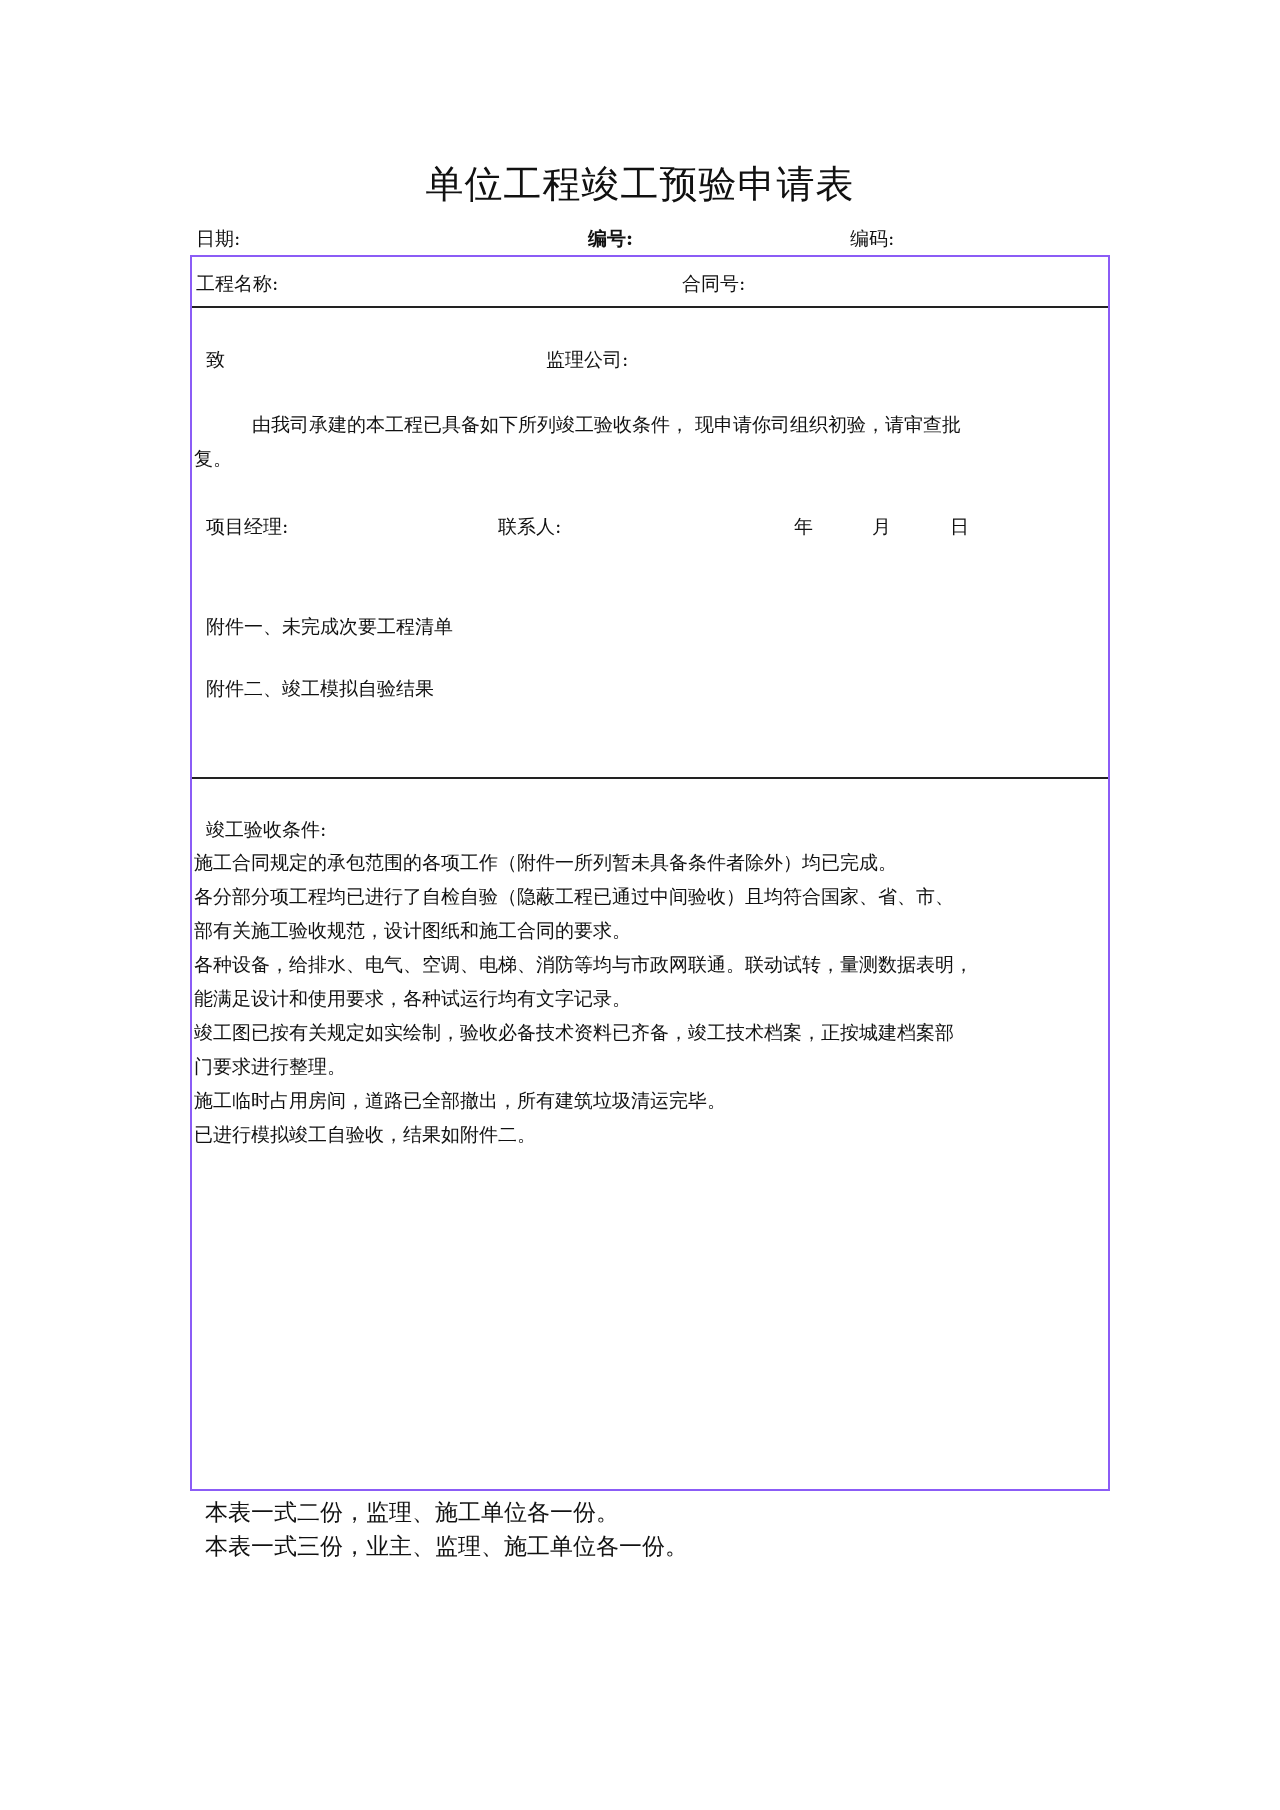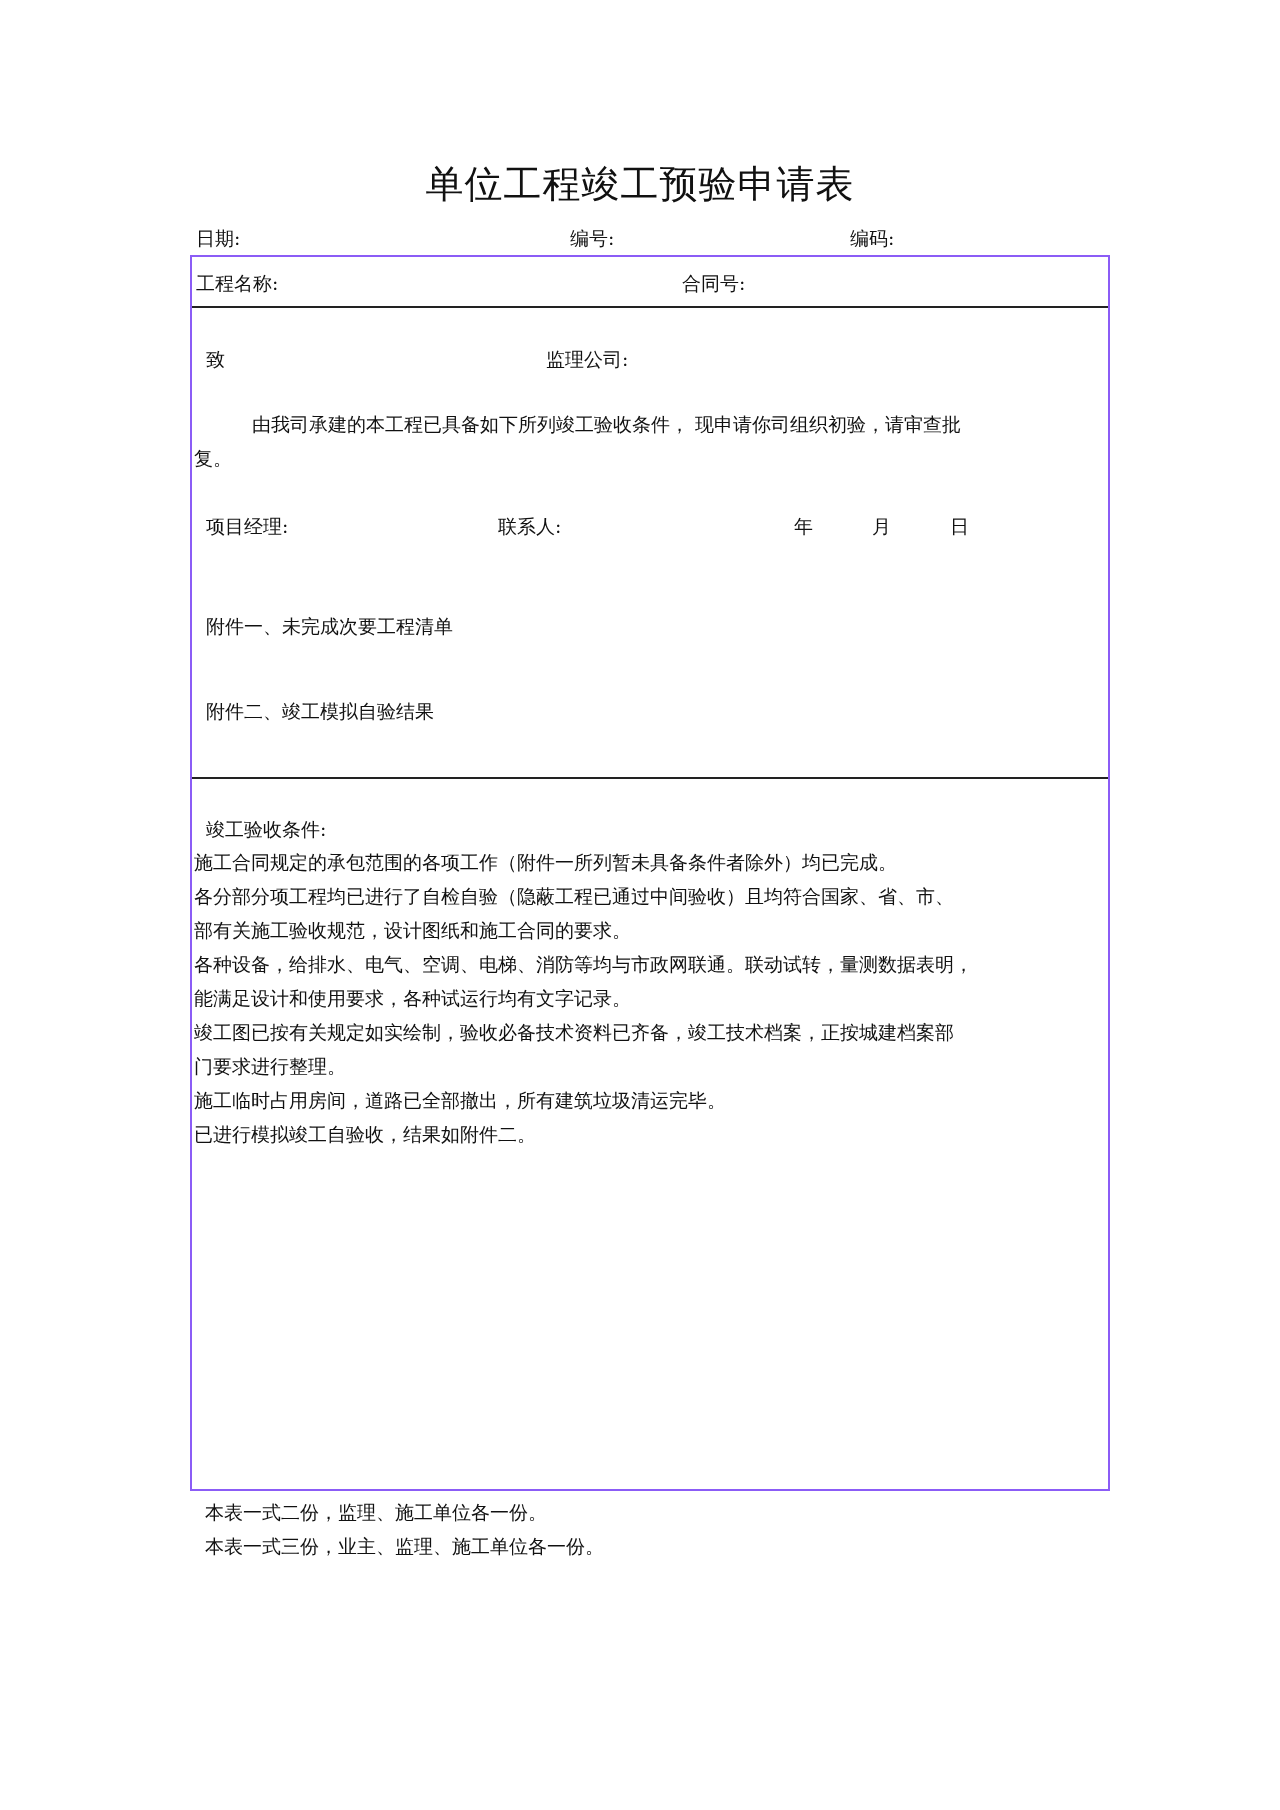--- a/index.html
+++ b/index.html
@@ -32,31 +32,31 @@
     }
     .hline {
       position: absolute; left: 0; width: 100%;
       height: 0; border-top: 2px solid #222;
     }
     .txt { font-size: 19px; line-height: 24px; }
     .cond-line {
       position: absolute; left: 2px;
       font-size: 19px; line-height: 24px; white-space: nowrap;
     }
-    .foot { font-size: 19px; line-height: 24px; }
+    .foot { font-size: 23px; line-height: 24px; }
   </style>
 </head>
 <body>
 
 <div>
 
   <div class="abs title">单位工程竣工预验申请表</div>
 
   <div class="abs meta" style="left:196px;">日期:</div>
-  <div class="abs meta" style="left:570px;">编号:</div>
+  <div class="abs meta" style="left:588px;font-weight:bold;">编号:</div>
   <div class="abs meta" style="left:850px;">编码:</div>
 
   <div class="table-box">
 
     <div class="abs txt" style="left:4px; top:14px;">工程名称:</div>
     <div class="abs txt" style="left:490px; top:14px;">合同号:</div>
 
     <div class="hline" style="top:49px;"></div>
 
     <div class="abs txt" style="left:14px; top:90px;">致</div>
@@ -65,21 +65,21 @@
     <div class="abs txt" style="left:60px; top:155px;">由我司承建的本工程已具备如下所列竣工验收条件， 现申请你司组织初验，请审查批</div>
     <div class="abs txt" style="left:2px; top:189px;">复。</div>
 
     <div class="abs txt" style="left:14px; top:257px;">项目经理:</div>
     <div class="abs txt" style="left:306px; top:257px;">联系人:</div>
     <div class="abs txt" style="left:602px; top:257px;">年</div>
     <div class="abs txt" style="left:680px; top:257px;">月</div>
     <div class="abs txt" style="left:758px; top:257px;">日</div>
 
     <div class="abs txt" style="left:14px; top:357px;">附件一、未完成次要工程清单</div>
-    <div class="abs txt" style="left:14px; top:442px;">附件二、竣工模拟自验结果</div>
+    <div class="abs txt" style="left:14px; top:419px;">附件二、竣工模拟自验结果</div>
 
     <div class="hline" style="top:520px;"></div>
 
     <div class="abs txt" style="left:14px; top:560px;">竣工验收条件:</div>
     <div class="cond-line" style="top:593px;">施工合同规定的承包范围的各项工作（附件一所列暂未具备条件者除外）均已完成。</div>
     <div class="cond-line" style="top:627px;">各分部分项工程均已进行了自检自验（隐蔽工程已通过中间验收）且均符合国家、省、市、</div>
     <div class="cond-line" style="top:661px;">部有关施工验收规范，设计图纸和施工合同的要求。</div>
     <div class="cond-line" style="top:695px;">各种设备，给排水、电气、空调、电梯、消防等均与市政网联通。联动试转，量测数据表明，</div>
     <div class="cond-line" style="top:729px;">能满足设计和使用要求，各种试运行均有文字记录。</div>
     <div class="cond-line" style="top:763px;">竣工图已按有关规定如实绘制，验收必备技术资料已齐备，竣工技术档案，正按城建档案部</div>

